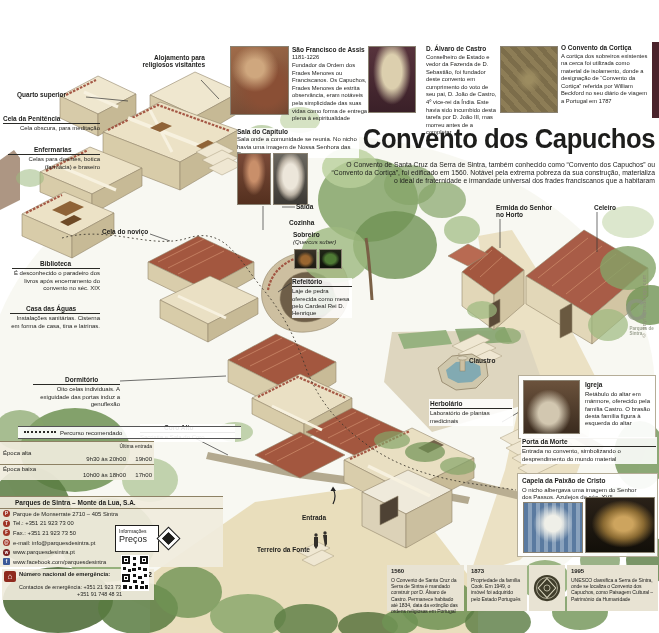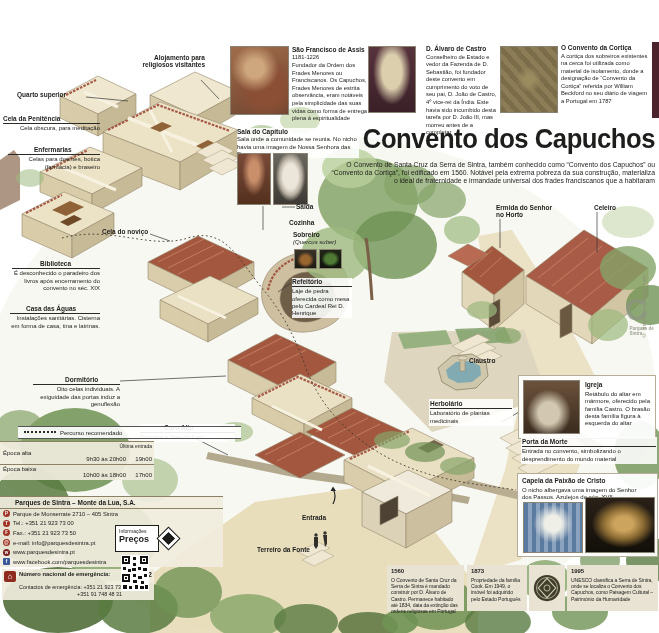--- a/index.html
+++ b/index.html
@@ -67,21 +67,21 @@
          border-radius:50%;background:#fff;box-sizing:border-box;flex:0 0 auto;}
   .clock i{position:absolute;left:3.2px;top:1px;width:1.1px;height:3.4px;background:#1d1d1b;transform-origin:50% 100%;}
   .clock i.m{transform:rotate(95deg);}
   .dotline{display:inline-block;width:32px;border-top:2px dotted #2a2a26;margin:0 4px 2px 4px;vertical-align:middle;}
   .legend{display:flex;align-items:center;background:rgba(255,255,255,.9);
           border-top:1px solid #555;border-bottom:1px solid #555;font-size:6px;padding:1px 2px;box-sizing:border-box;}
   .tl{background:#e8e3d3;padding:3px 4px;font-size:5.1px;line-height:1.25;letter-spacing:-.1px;box-sizing:border-box;}
   .tl b{display:block;font-size:6px;margin-bottom:1px;}
   .prices{background:#fff;border:1px solid #1d1d1b;box-sizing:border-box;padding:2px 3px;}
   .prices .l1{font-size:5px;}
-  .prices .l2{font-size:9px;font-weight:bold;}
+  .prices .l2{font-size:9px;font-weight:normal;}
   .diamond{width:15px;height:15px;border:1px solid #1d1d1b;transform:rotate(45deg);background:#fff;
            display:flex;align-items:center;justify-content:center;}
   .diamond span{width:7px;height:7px;border:1px solid #1d1d1b;background:#1d1d1b;}
   .credit{writing-mode:vertical-rl;transform:rotate(180deg);font-size:5px;color:#8f8c7a;letter-spacing:.5px;}
   .logoC{font-size:30px;font-weight:bold;color:#8d958100;color:#8d9581;opacity:.75;transform:rotate(-12deg);}
   .logoC small{font-size:4.5px;display:block;transform:rotate(12deg);color:#7d8571;}
   .sliver{background:#4a232b;}
 </style>
 </head>
 <body>

